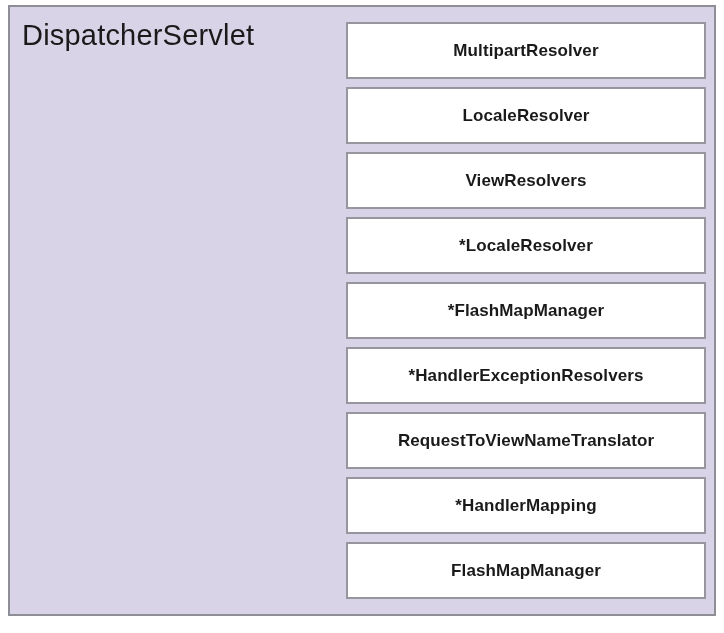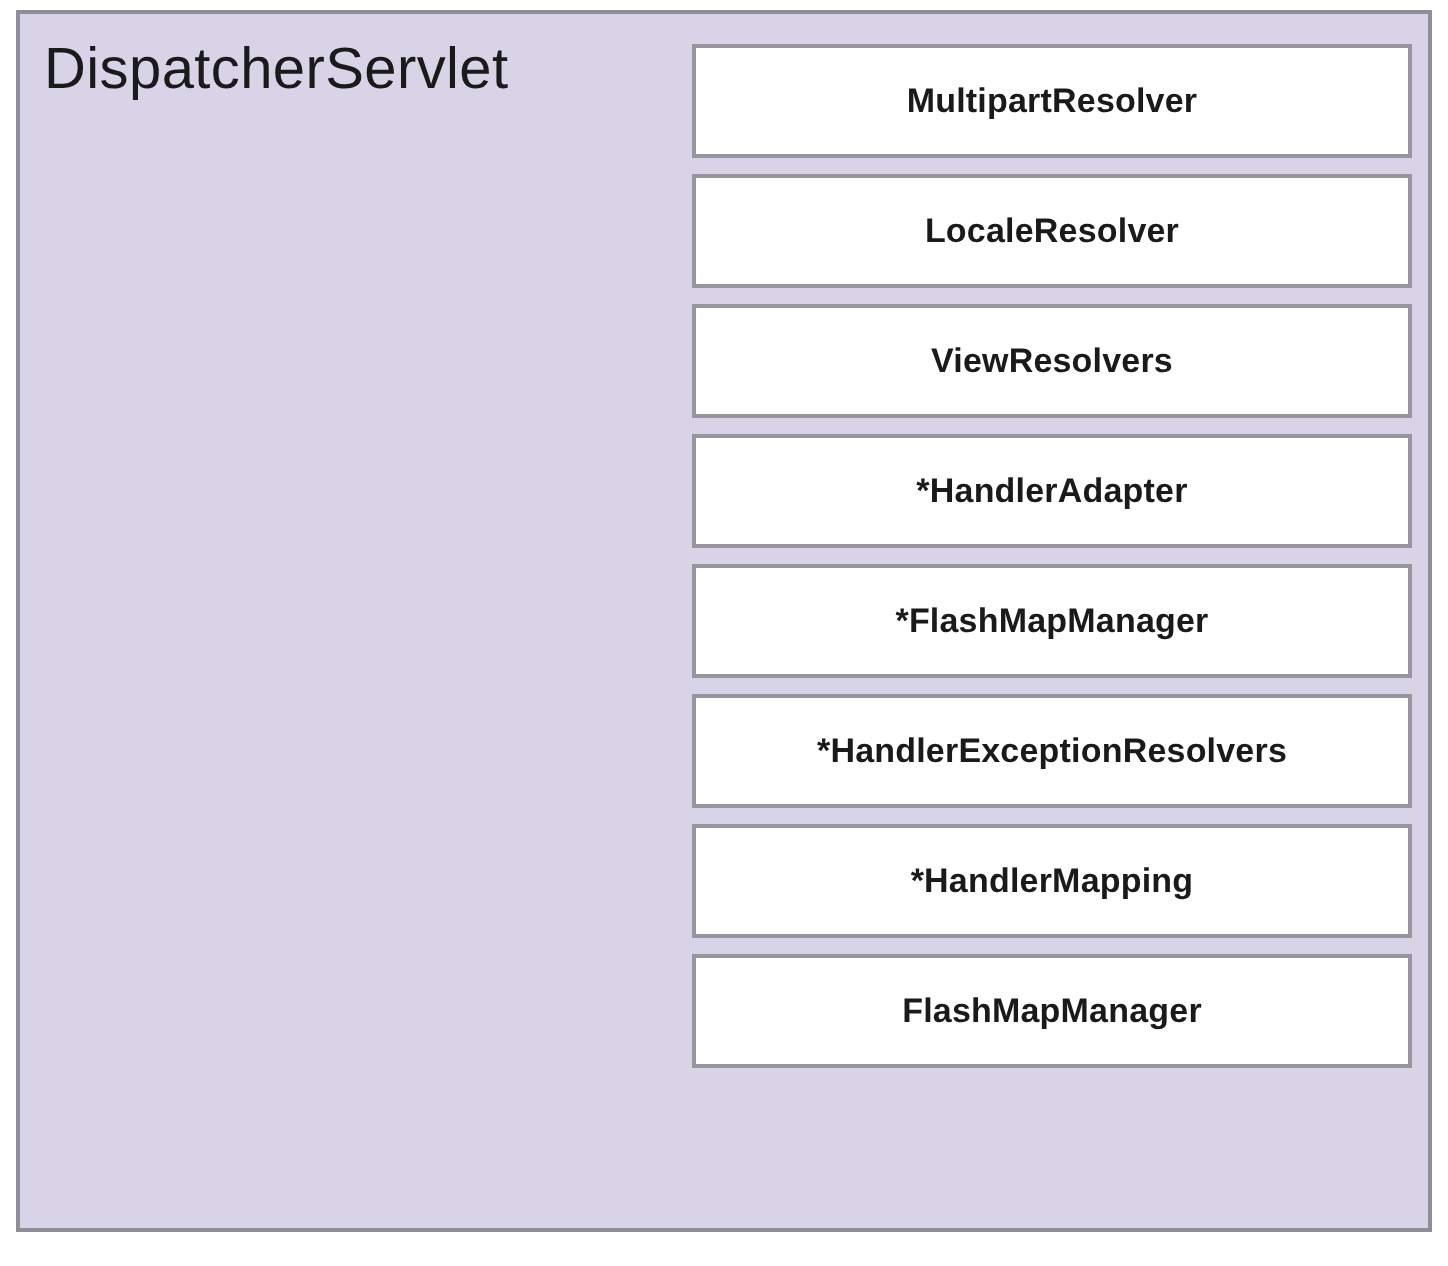--- a/index.html
+++ b/index.html
@@ -80,31 +80,34 @@
 
         <div class="component-box">
           <span class="component-label">LocaleResolver</span>
         </div>
 
         <div class="component-box">
           <span class="component-label">ViewResolvers</span>
         </div>
 
         <div class="component-box">
-          <span class="component-label">*HandlerAdapter</span>
+          <span class="component-label">*LocaleResolver</span>
         </div>
 
         <div class="component-box">
           <span class="component-label">*FlashMapManager</span>
         </div>
 
         <div class="component-box">
           <span class="component-label">*HandlerExceptionResolvers</span>
         </div>
 
+        <div class="component-box">
+          <span class="component-label">RequestToViewNameTranslator</span>
+        </div>
 
         <div class="component-box">
           <span class="component-label">*HandlerMapping</span>
         </div>
 
         <div class="component-box">
           <span class="component-label">FlashMapManager</span>
         </div>
       </div>
   </div>

